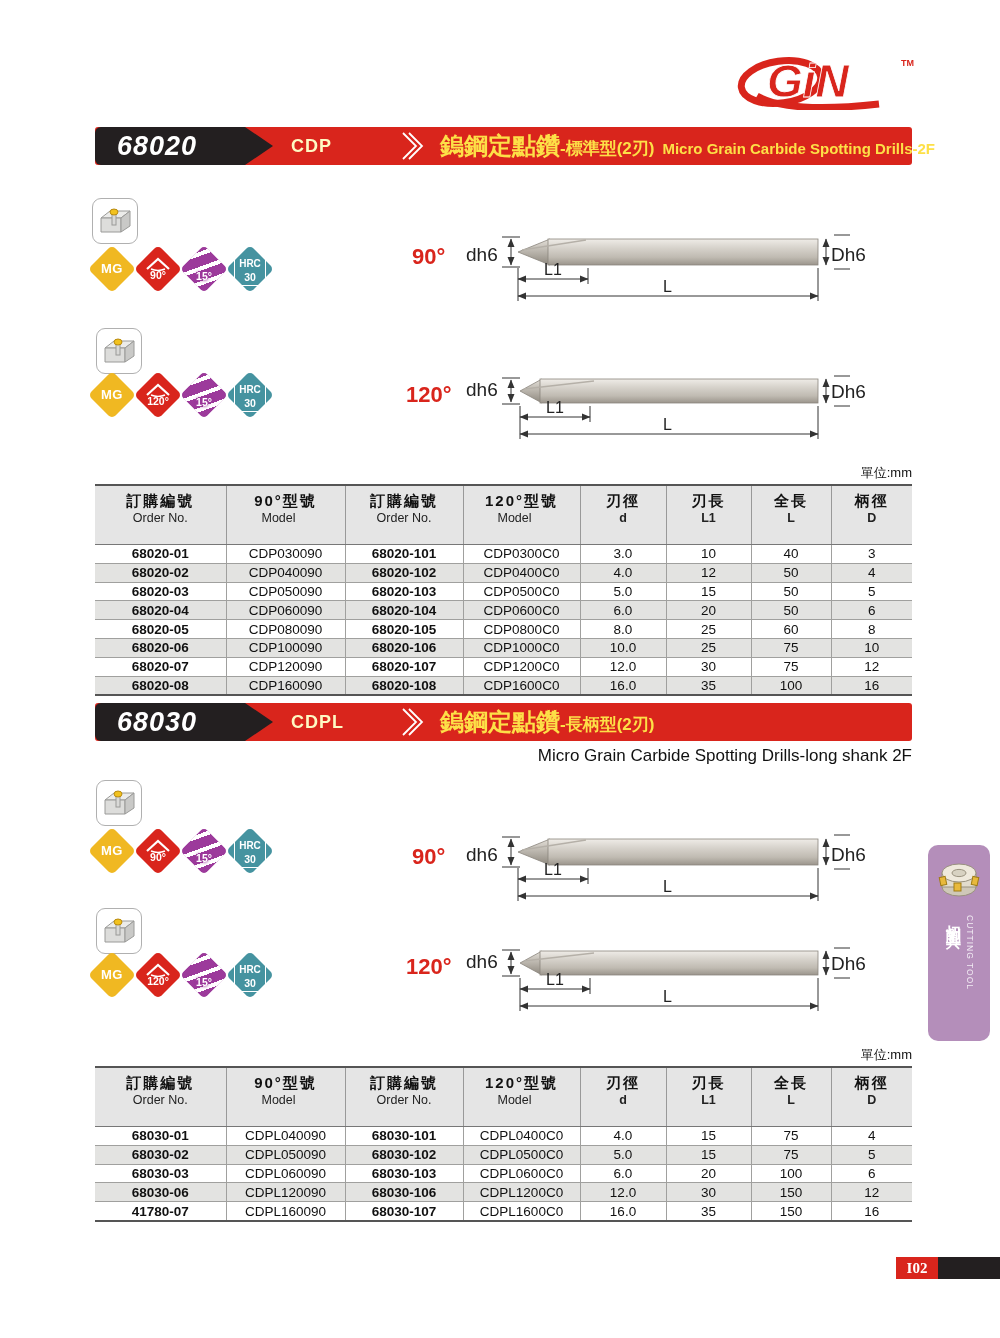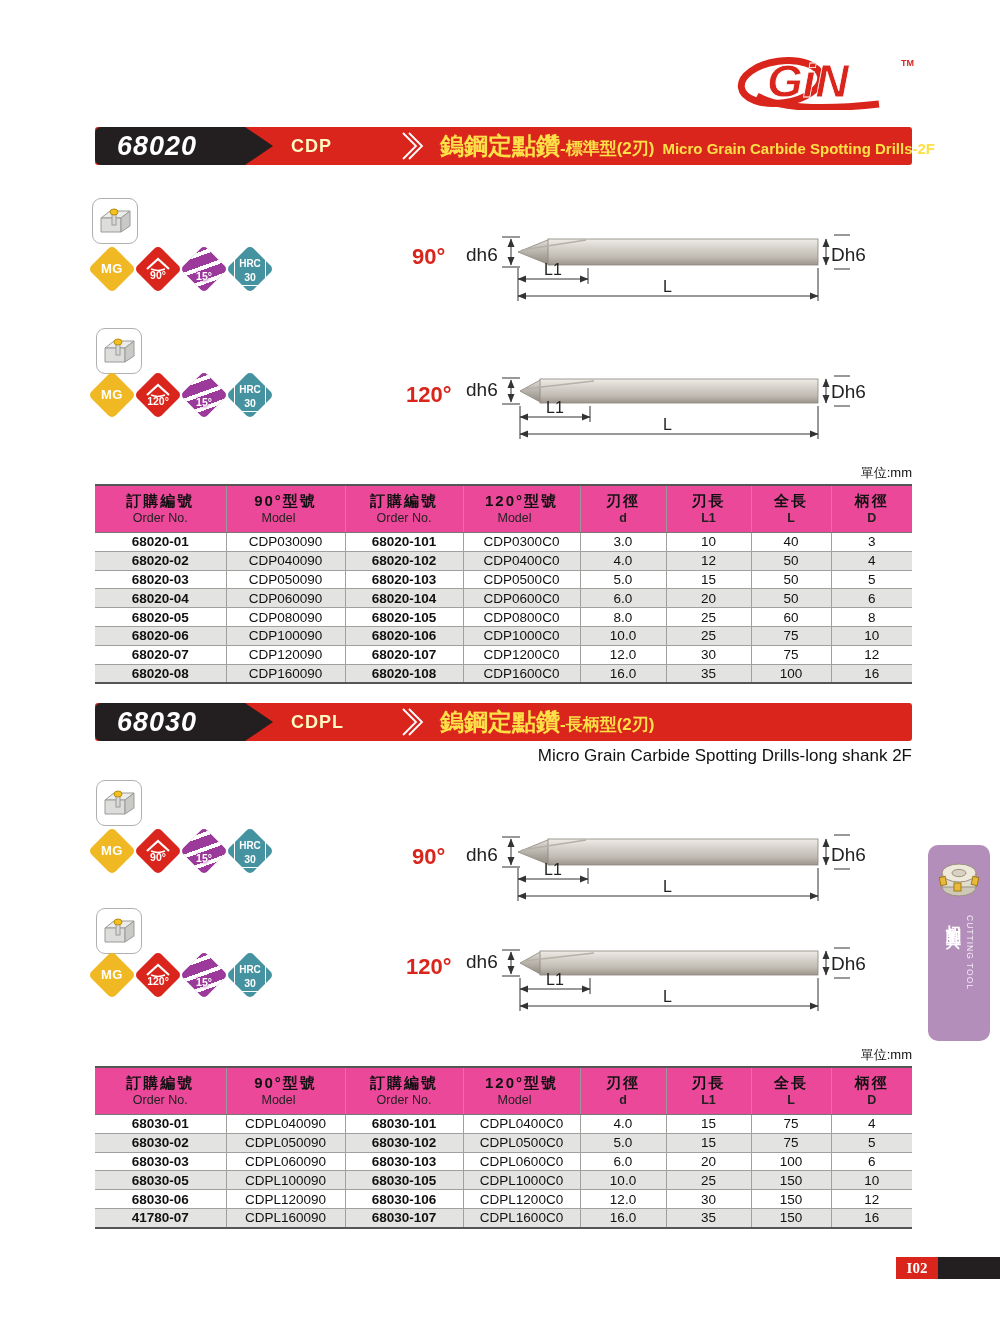--- a/index.html
+++ b/index.html
@@ -44,22 +44,22 @@
   .d-hrc .hrc1 span{border:1.2px solid #fff;border-radius:6px;padding:16px 4px;}
   .d-hrc .hrc2{top:25px;font-size:10.5px;}
 
   
   .diagram{position:absolute;left:398px;width:470px;height:82px;}
 
   
   .unit{position:absolute;left:95px;width:817px;text-align:right;font-size:13px;color:#111;}
   table.prod{position:absolute;left:95px;width:817px;border-collapse:collapse;table-layout:fixed;
              border-top:2px solid #555;border-bottom:2px solid #555;}
-  table.prod th{background:#ec4899;border-left:1px solid #999;border-right:1px solid #999;
-                border-bottom:1.5px solid #777;padding:3px 0 4px;height:39px;vertical-align:middle;}
+  table.prod th{background:#e5e5e5;border-left:1px solid #999;border-right:1px solid #999;
+                border-bottom:1.5px solid #777;padding:3px 0 16px;height:39px;vertical-align:middle;}
   table.prod th:first-child{border-left:none;}
   table.prod th:last-child{border-right:none;}
   .th-zh{font-size:15px;font-weight:bold;color:#111;letter-spacing:2px;}
   .th-en{font-size:12.5px;font-weight:normal;color:#222;letter-spacing:0;}
   th.mcol .th-en{text-align:center;padding-right:14px;}
   th.ncol .th-en{font-weight:bold;}
   table.prod td{border:1px solid #a0a09e;border-top:none;text-align:center;font-size:13.5px;color:#111;
                 height:17.8px;padding:0;}
   table.prod td:first-child{border-left:none;}
   table.prod td:last-child{border-right:none;}
@@ -587,30 +587,20 @@
           <td class="b">68030-03</td>
           <td>CDPL060090</td>
           <td class="b">68030-103</td>
           <td>CDPL0600C0</td>
           <td>6.0</td>
           <td>20</td>
           <td>100</td>
           <td>6</td>
         </tr>
         <tr>
-          <td class="b">68030-05</td>
-          <td>CDPL100090</td>
-          <td class="b">68030-105</td>
-          <td>CDPL1000C0</td>
-          <td>10.0</td>
-          <td>25</td>
-          <td>150</td>
-          <td>10</td>
-        </tr>
-        <tr>
           <td class="b">68030-06</td>
           <td>CDPL120090</td>
           <td class="b">68030-106</td>
           <td>CDPL1200C0</td>
           <td>12.0</td>
           <td>30</td>
           <td>150</td>
           <td>12</td>
         </tr>
         <tr>

